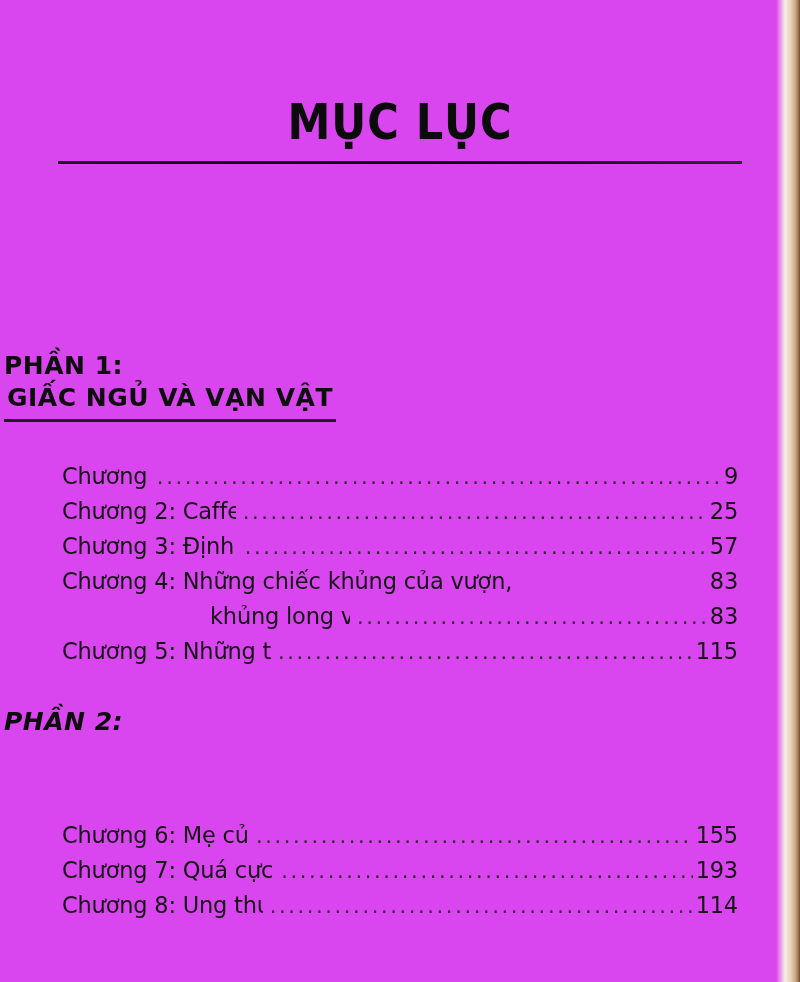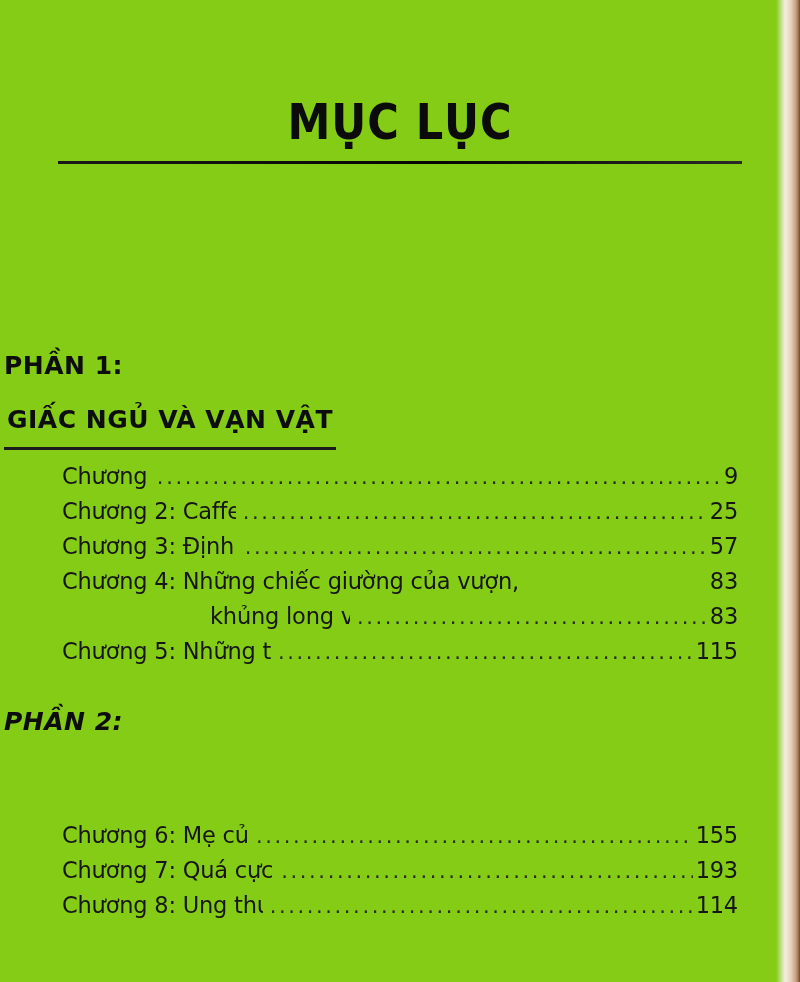--- a/index.html
+++ b/index.html
@@ -7,21 +7,21 @@
   body {
     font-family: "DejaVu Sans", sans-serif;
     background: #ffffff;
     color: #1a1a1a;
     overflow: hidden;
   }
   .page {
     position: relative;
     width: 800px;
     height: 982px;
-    background: #84cc16;
+    background: #d946ef;
   }
 
   
   .edge-shadow {
     position: absolute;
     top: 0; right: 0; bottom: 0;
     width: 24px;
     background: linear-gradient(to right,
       rgba(250,245,238,0) 0%,
       #f6eee2 38%,
@@ -63,26 +63,26 @@
     color: #0d0d0d;
   }
   .part-head .line1 {
     font-size: 25px;
     font-weight: bold;
     letter-spacing: 0.5px;
     line-height: 30px;
   }
   .part-head .line2 {
     display: inline-block;
-    margin-top: 24px;
+    margin-top: 2px;
     font-size: 25px;
     font-weight: bold;
     letter-spacing: 0.5px;
     line-height: 30px;
-    padding: 0 3px 12px 3px;
+    padding: 0 3px 6px 3px;
     border-bottom: 3px solid #1c1c1c;
   }
   #part1-head { top: 351px; }
   #part2-head { top: 707px; font-style: italic; }
 
   
   .toc {
     position: absolute;
     left: 62px;
     width: 676px;
@@ -140,21 +140,21 @@
       <span class="toc-label">Chương 2: Caffeine, Jet Lag và Melatonin</span>
       <span class="toc-leader"></span>
       <span class="toc-page">25</span>
     </div>
     <div class="toc-row">
       <span class="toc-label">Chương 3: Định nghĩa và sinh ra giấc ngủ</span>
       <span class="toc-leader"></span>
       <span class="toc-page">57</span>
     </div>
     <div class="toc-row">
-      <span class="toc-label">Chương 4: Những chiếc giường của vượn,</span>
+      <span class="toc-label">Chương 4: Những chiếc khủng của vượn,</span>
       <span class="toc-leader blank"></span>
       <span class="toc-page">83</span>
     </div>
     <div class="toc-row">
       <span class="toc-label indent">khủng long và giấc ngủ trưa với nửa bộ não</span>
       <span class="toc-leader"></span>
       <span class="toc-page">83</span>
     </div>
     <div class="toc-row">
       <span class="toc-label">Chương 5: Những thay đổi trong giấc ngủ theo tuổi thọ</span>

